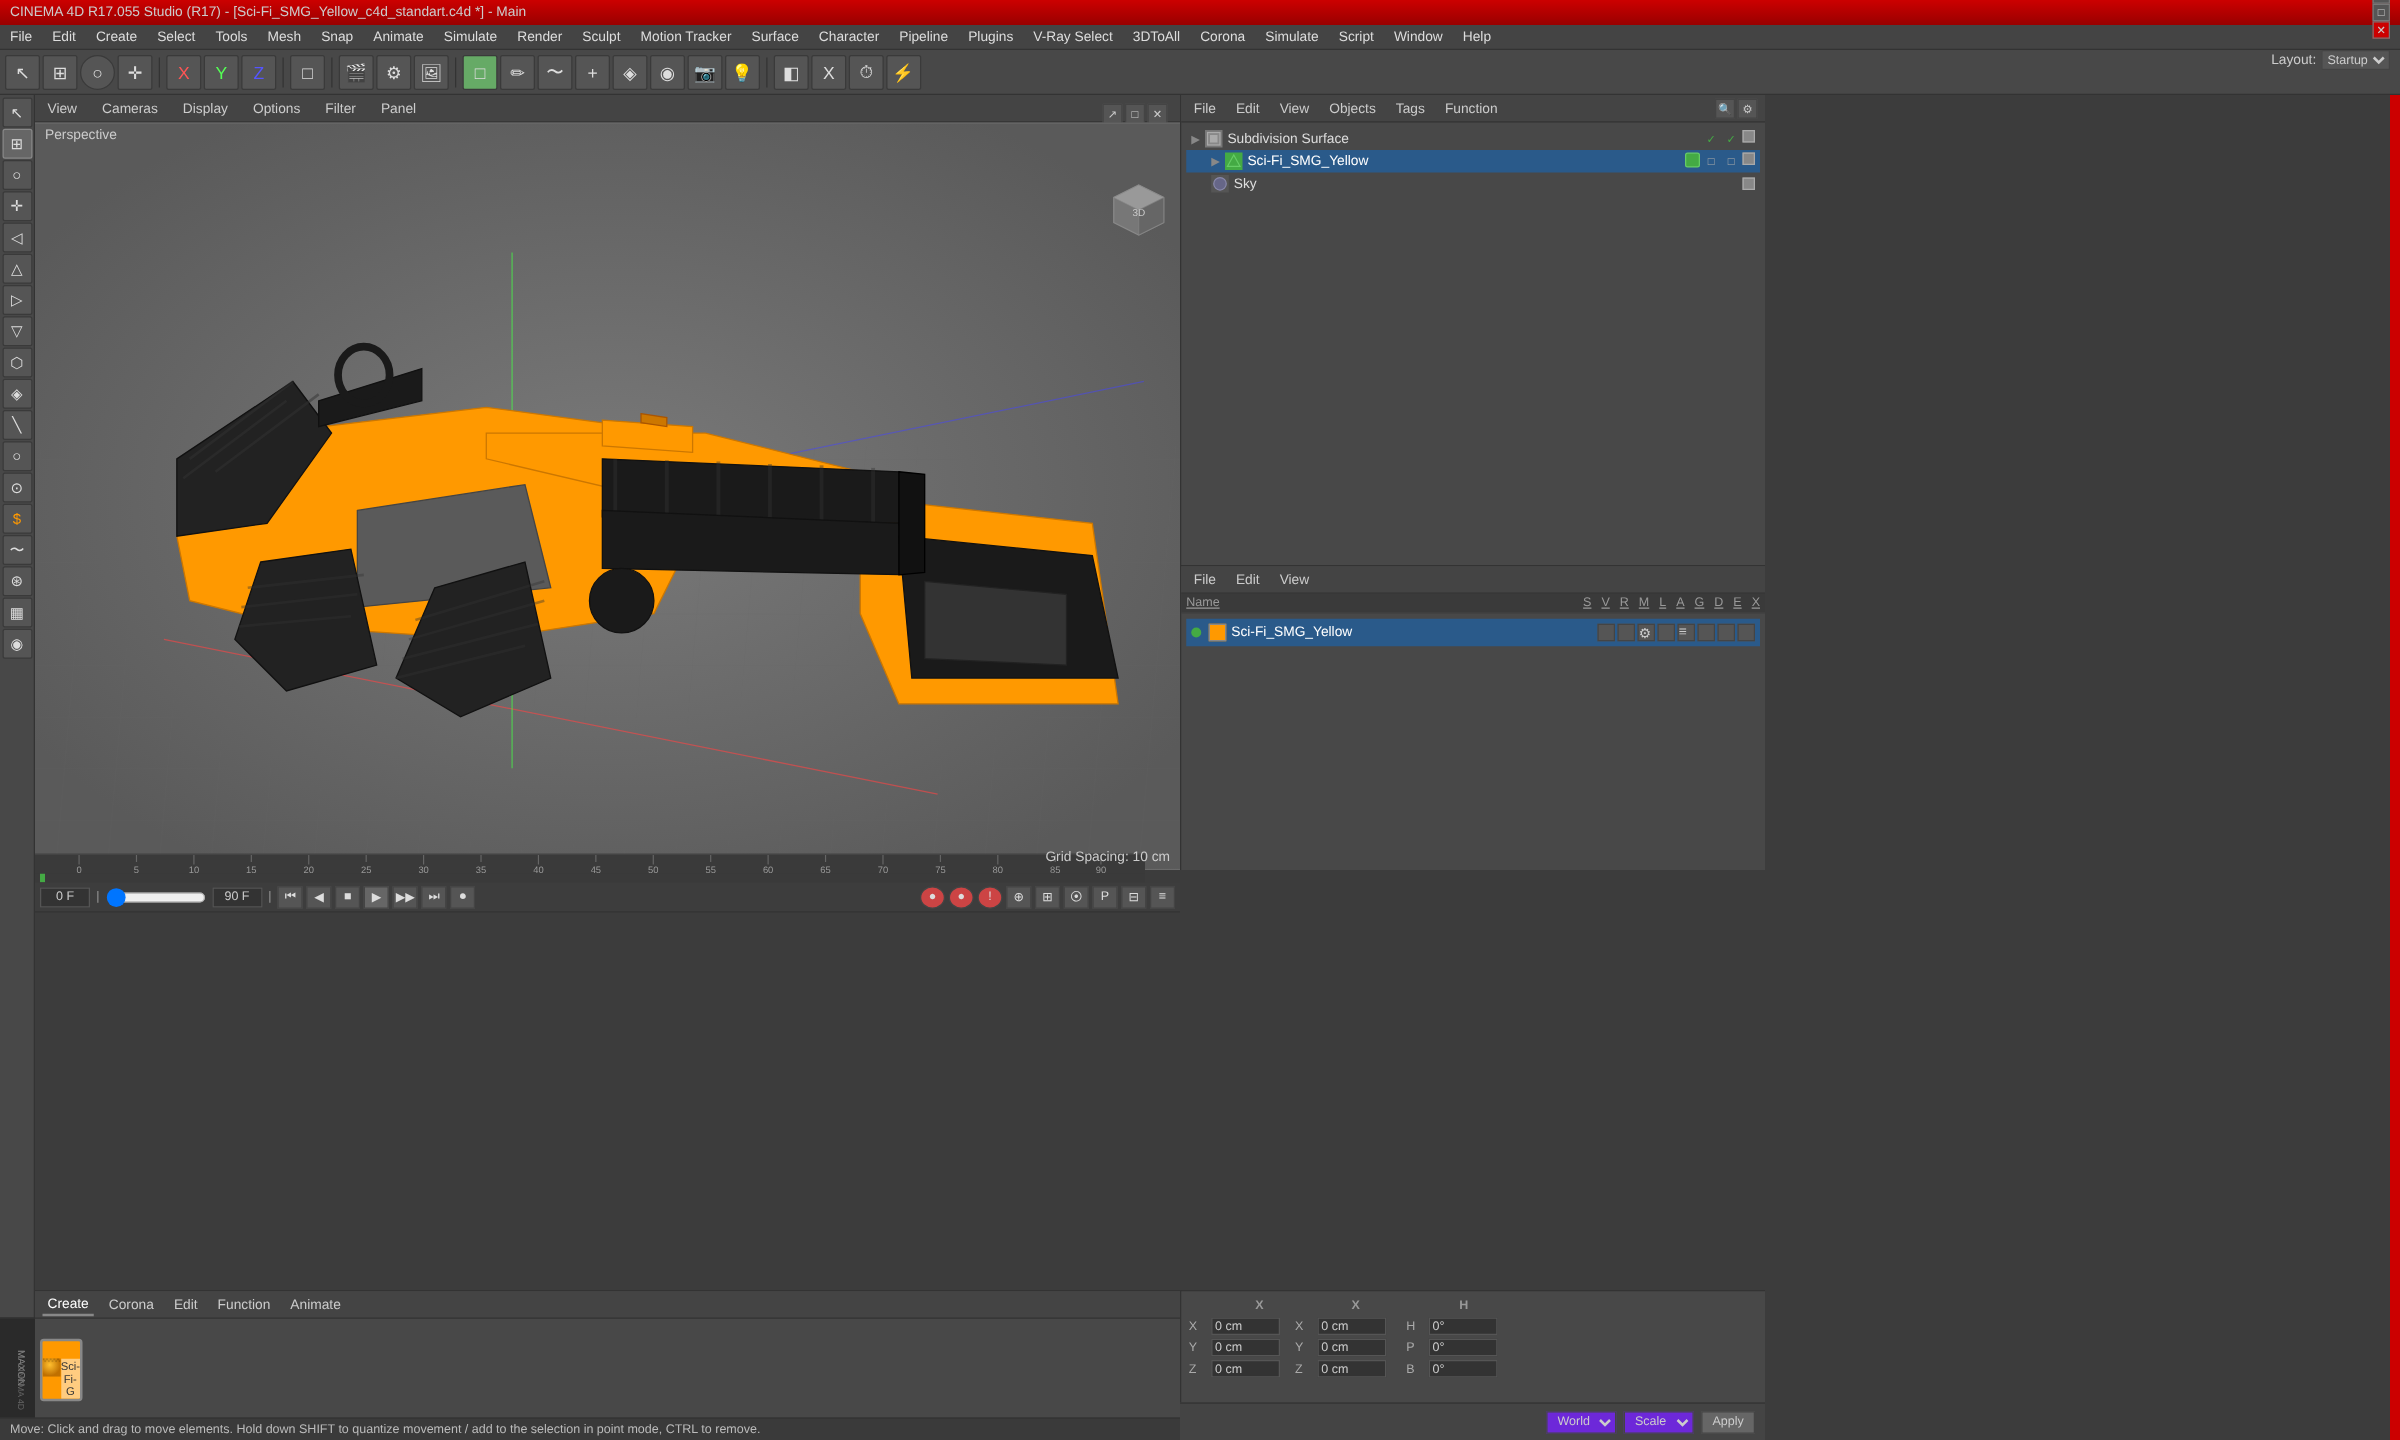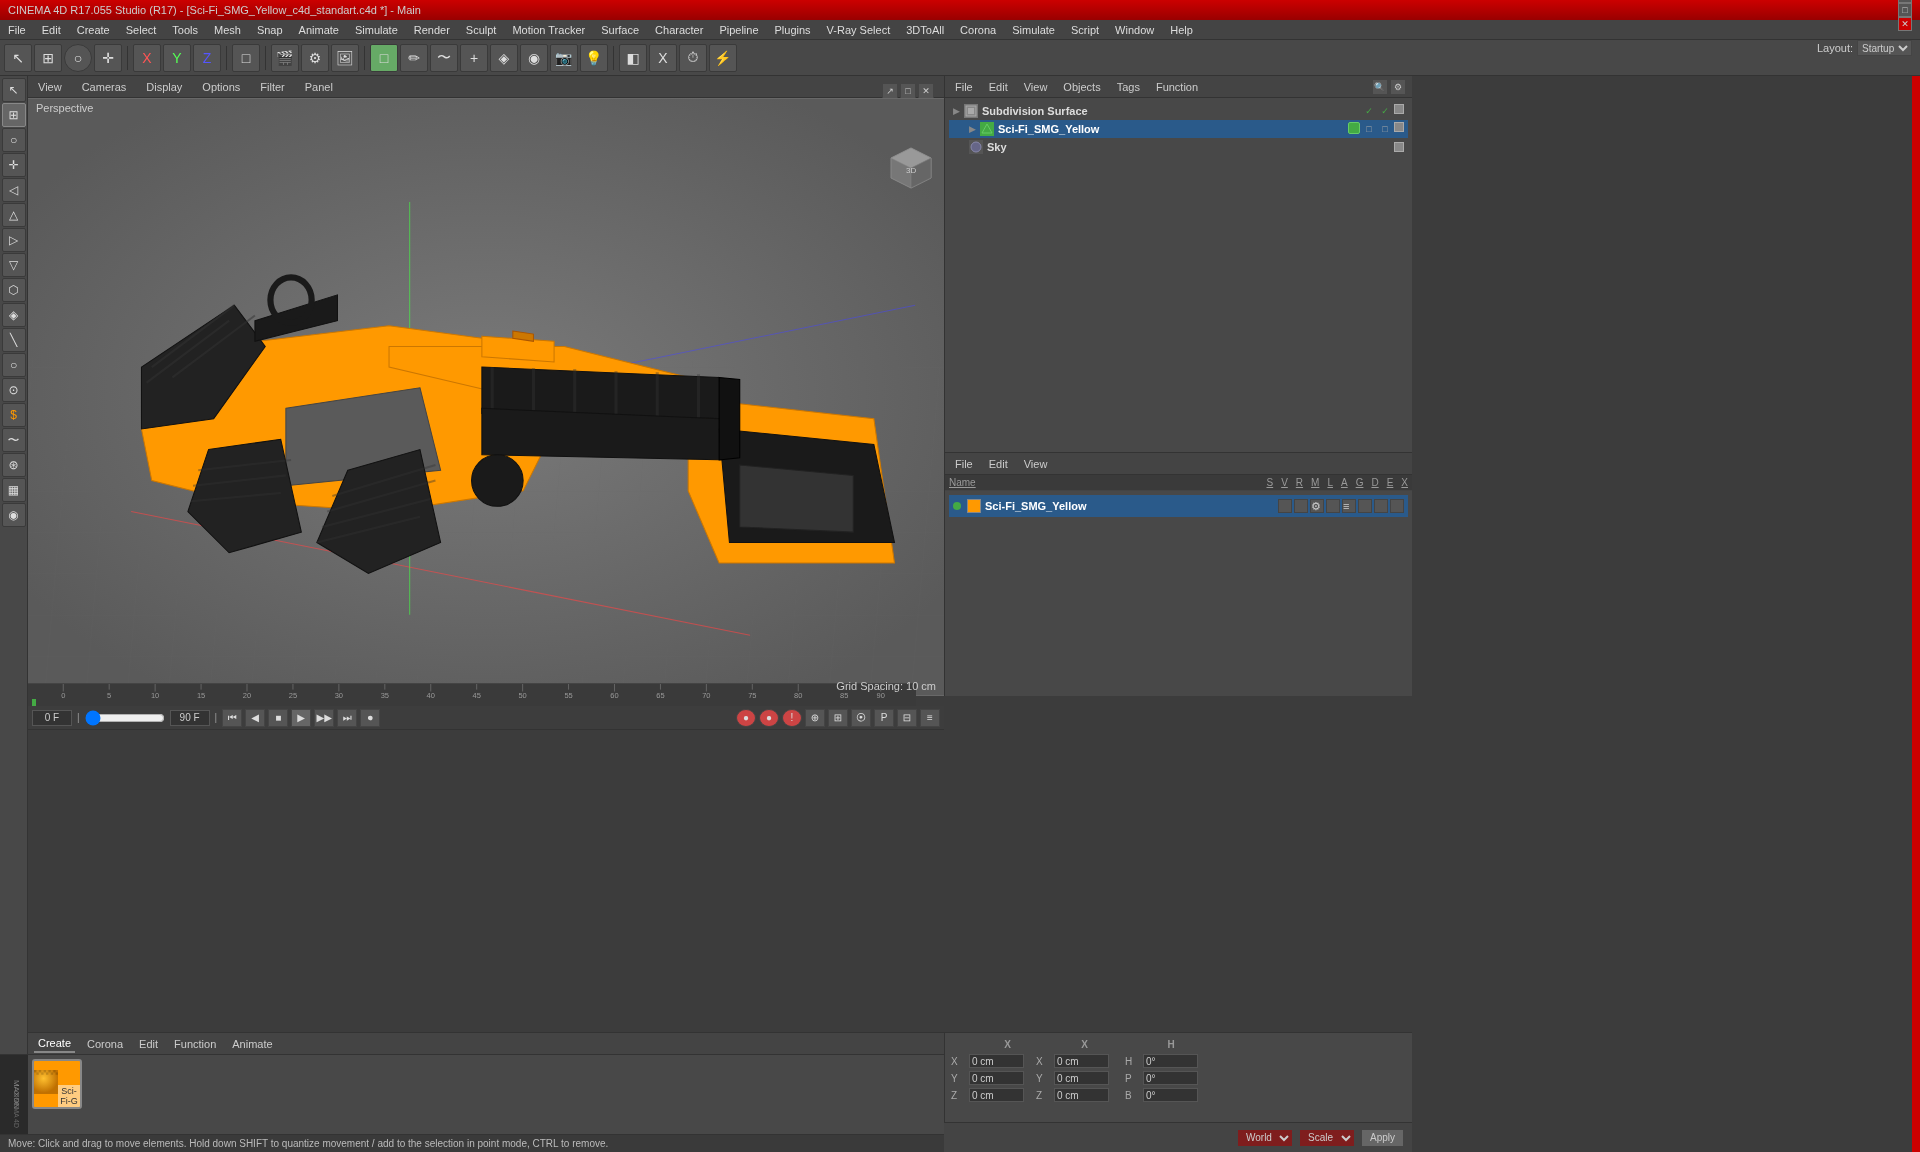--- a/index.html
+++ b/index.html
@@ -247,21 +247,21 @@
     .obj-row.selected { background: #2a5a8a; }
     .obj-icon {
       width: 14px;
       height: 14px;
       background: #666;
       display: flex;
       align-items: center;
       justify-content: center;
       font-size: 9px;
     }
-    .obj-name { font-size: 11px; color: #ddd; flex: 1; font-weight: bold; }
+    .obj-name { font-size: 11px; color: #ddd; flex: 1; }
     .obj-controls {
       display: flex;
       gap: 2px;
     }
     .obj-ctrl-btn {
       width: 14px;
       height: 14px;
       background: transparent;
       border: none;
       color: #aaa;
@@ -377,29 +377,30 @@
     }
     .btab.active { color: #fff; border-bottom: 2px solid #888; }
     #bottom-content {
       flex: 1;
       display: flex;
       align-items: flex-start;
       padding: 4px;
       gap: 8px;
     }
     .material-thumb {
-      width: 50px;
+      width: 34px;
       height: 50px;
       background: #f90;
       border: 2px solid #888;
       border-radius: 3px;
       display: flex;
       align-items: flex-end;
       justify-content: flex-end;
       overflow: hidden;
+      margin-top: 12px;
     }
     .mat-label {
       font-size: 9px;
       color: #333;
       background: rgba(255,255,255,0.5);
       width: 100%;
       text-align: center;
       padding: 1px 0;
     }
     #status-bar {
@@ -427,21 +428,21 @@
       background: #444;
       display: flex;
       align-items: center;
       justify-content: flex-end;
       gap: 6px;
       padding: 0 8px;
       border-top: 1px solid #333;
     }
     .transform-select {
       height: 18px;
-      background: #7f1d1d;
+      background: #6d28d9;
       border: 1px solid #444;
       color: #ccc;
       font-size: 10px;
       padding: 0 4px;
     }
     .transform-btn {
       height: 18px;
       background: #666;
       border: 1px solid #444;
       color: #ccc;

